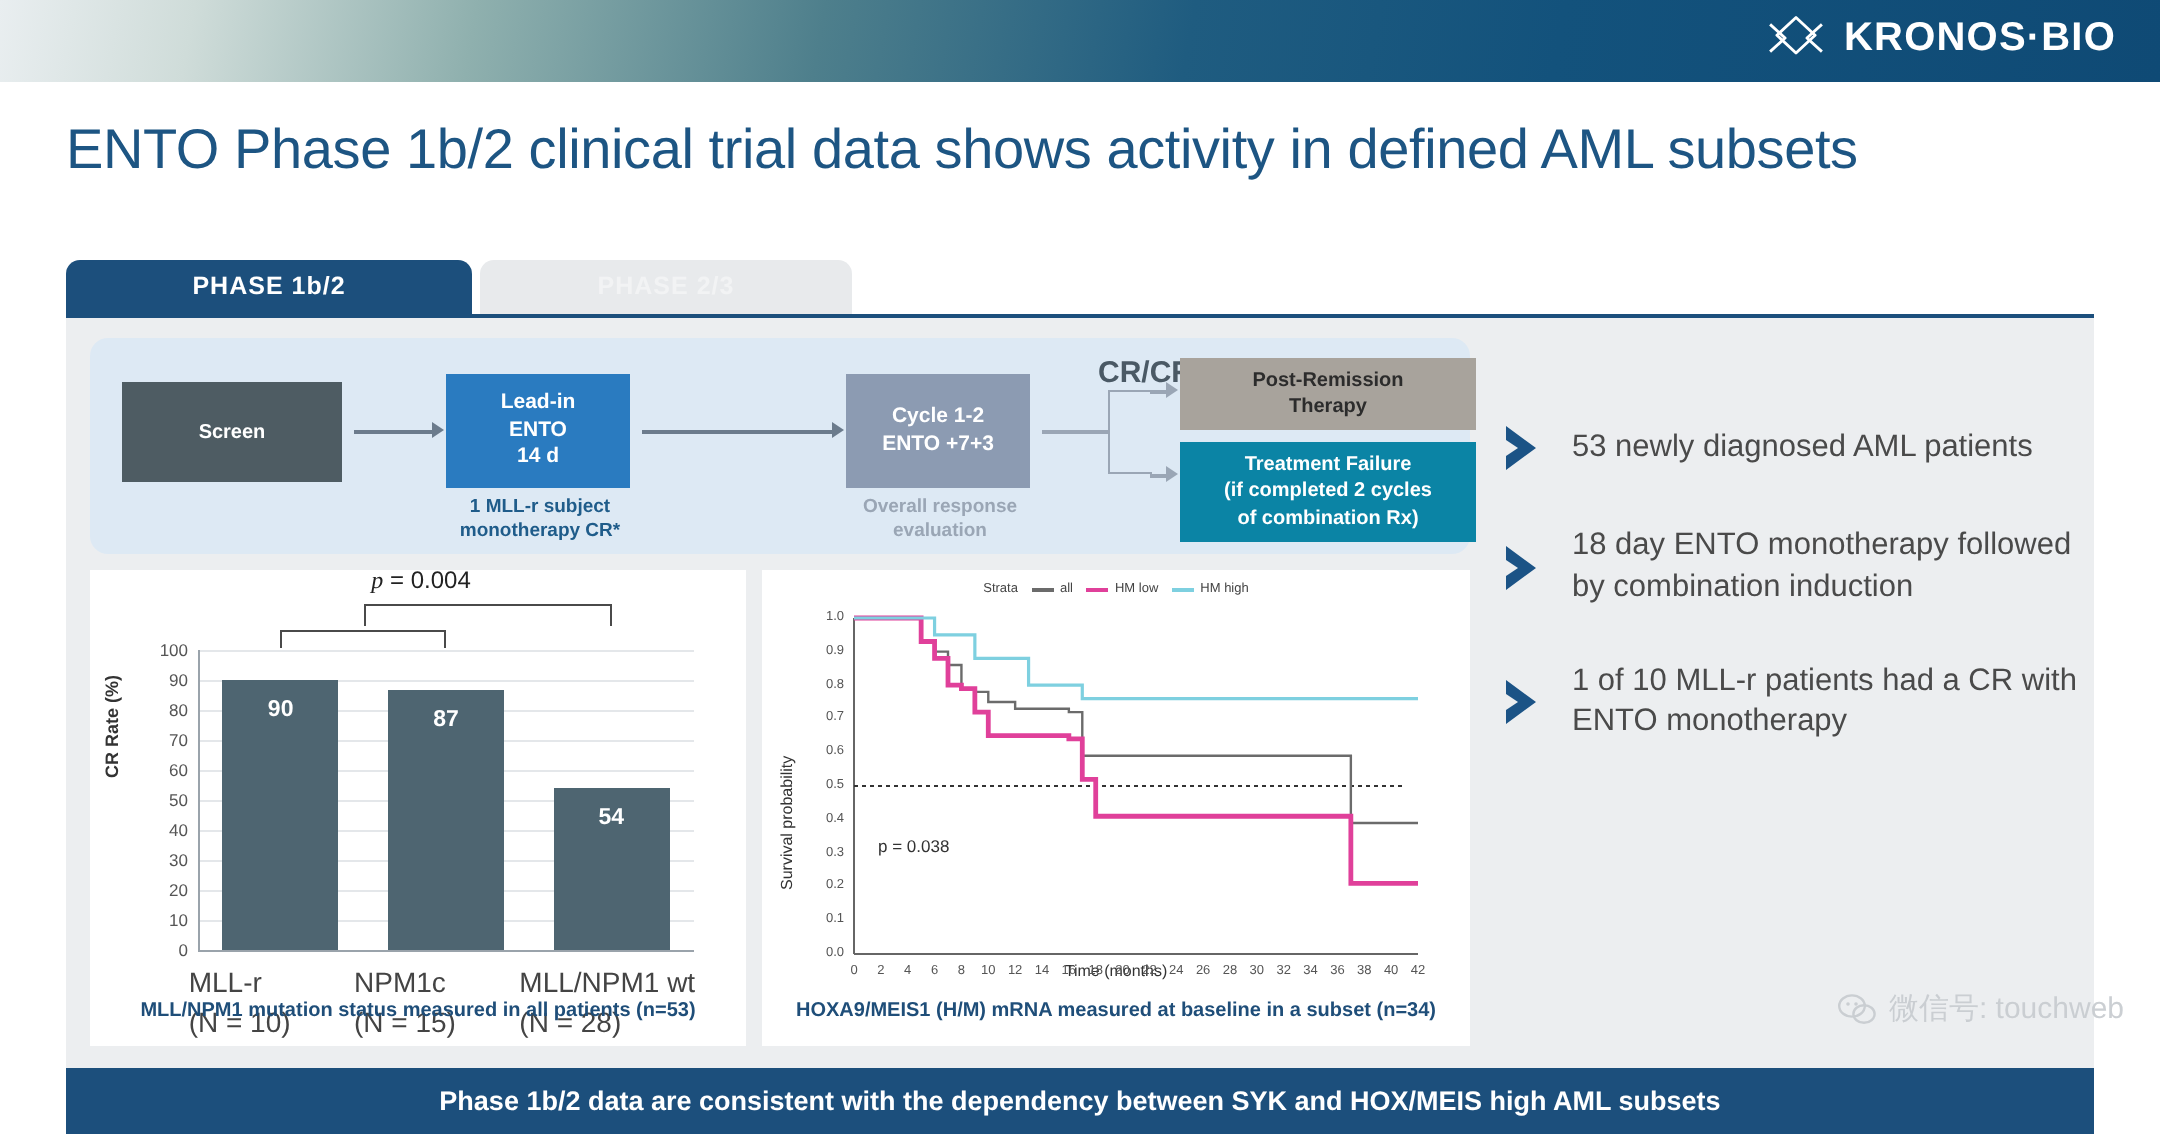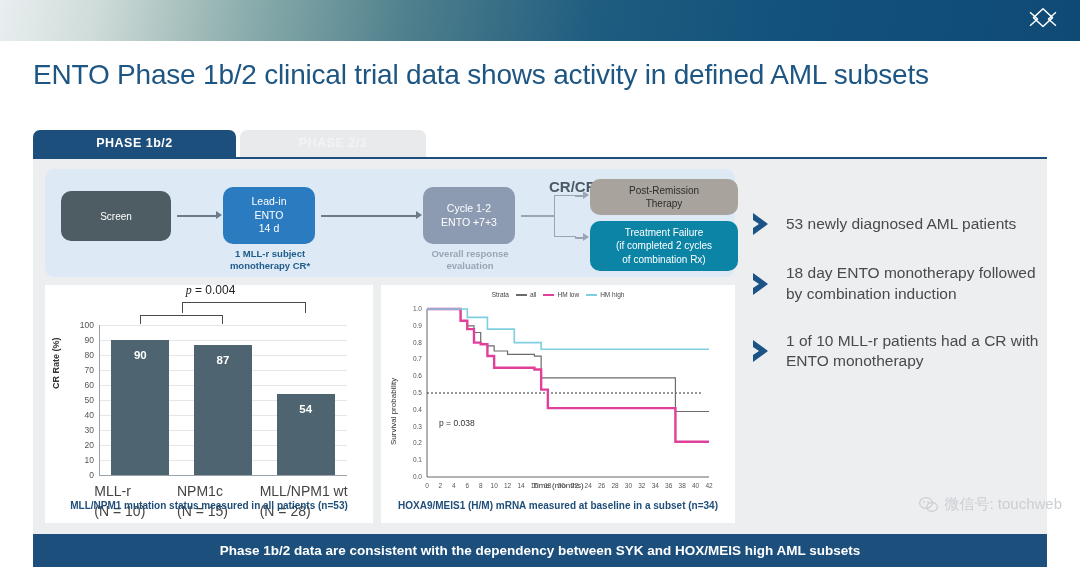--- a/index.html
+++ b/index.html
@@ -55,21 +55,21 @@
     background: #eceef0;
   }
 
   
   .flow {
     position: absolute; left: 12px; top: 10px; width: 690px; height: 108px;
     background: #dde9f4; border-radius: 9px;
   }
   .fbox {
     position: absolute; display: flex; align-items: center; justify-content: center;
-    text-align: center; font-weight: 400; color: #fff; border-radius: 10px;
+    text-align: center; font-weight: 700; color: #fff;
   }
   .fbox-screen { left: 16px; top: 22px; width: 110px; height: 50px;
     background: #4e5c63; font-size: 10px; }
   .fbox-leadin { left: 178px; top: 18px; width: 92px; height: 57px;
     background: #2a7bc0; font-size: 10.5px; line-height: 1.32; }
   .fbox-cycle  { left: 378px; top: 18px; width: 92px; height: 57px;
     background: #8c9bb2; font-size: 10.5px; line-height: 1.32; }
   .fbox-post   { left: 545px; top: 10px; width: 148px; height: 36px;
     background: #a8a39c; color: #2c2c2c; font-size: 10px; line-height: 1.35; }
   .fbox-fail   { left: 545px; top: 52px; width: 148px; height: 50px;
@@ -190,20 +190,21 @@
 
   <div class="header">
     <div class="logo-wrap">
       <svg class="logo-mark" viewBox="0 0 44 38">
         <g fill="none" stroke="#ffffff" stroke-width="2.1" stroke-linejoin="round">
           <path d="M22 4 L36 17 L22 30 L8 17 Z"></path>
           <path d="M3 9 L14 19 L3 29"></path>
           <path d="M41 9 L30 19 L41 29"></path>
         </g>
       </svg>
+      <div class="logo-text">KRONOS·BIO</div>
     </div>
   </div>
 
   <div class="title">ENTO Phase 1b/2 clinical trial data shows activity in defined AML subsets</div>
 
   <div class="tabbar">
     <div class="tab tab-active">PHASE 1b/2</div>
     <div class="tab tab-inactive">PHASE 2/3</div>
     <div class="tab-rule"></div>
   </div>

